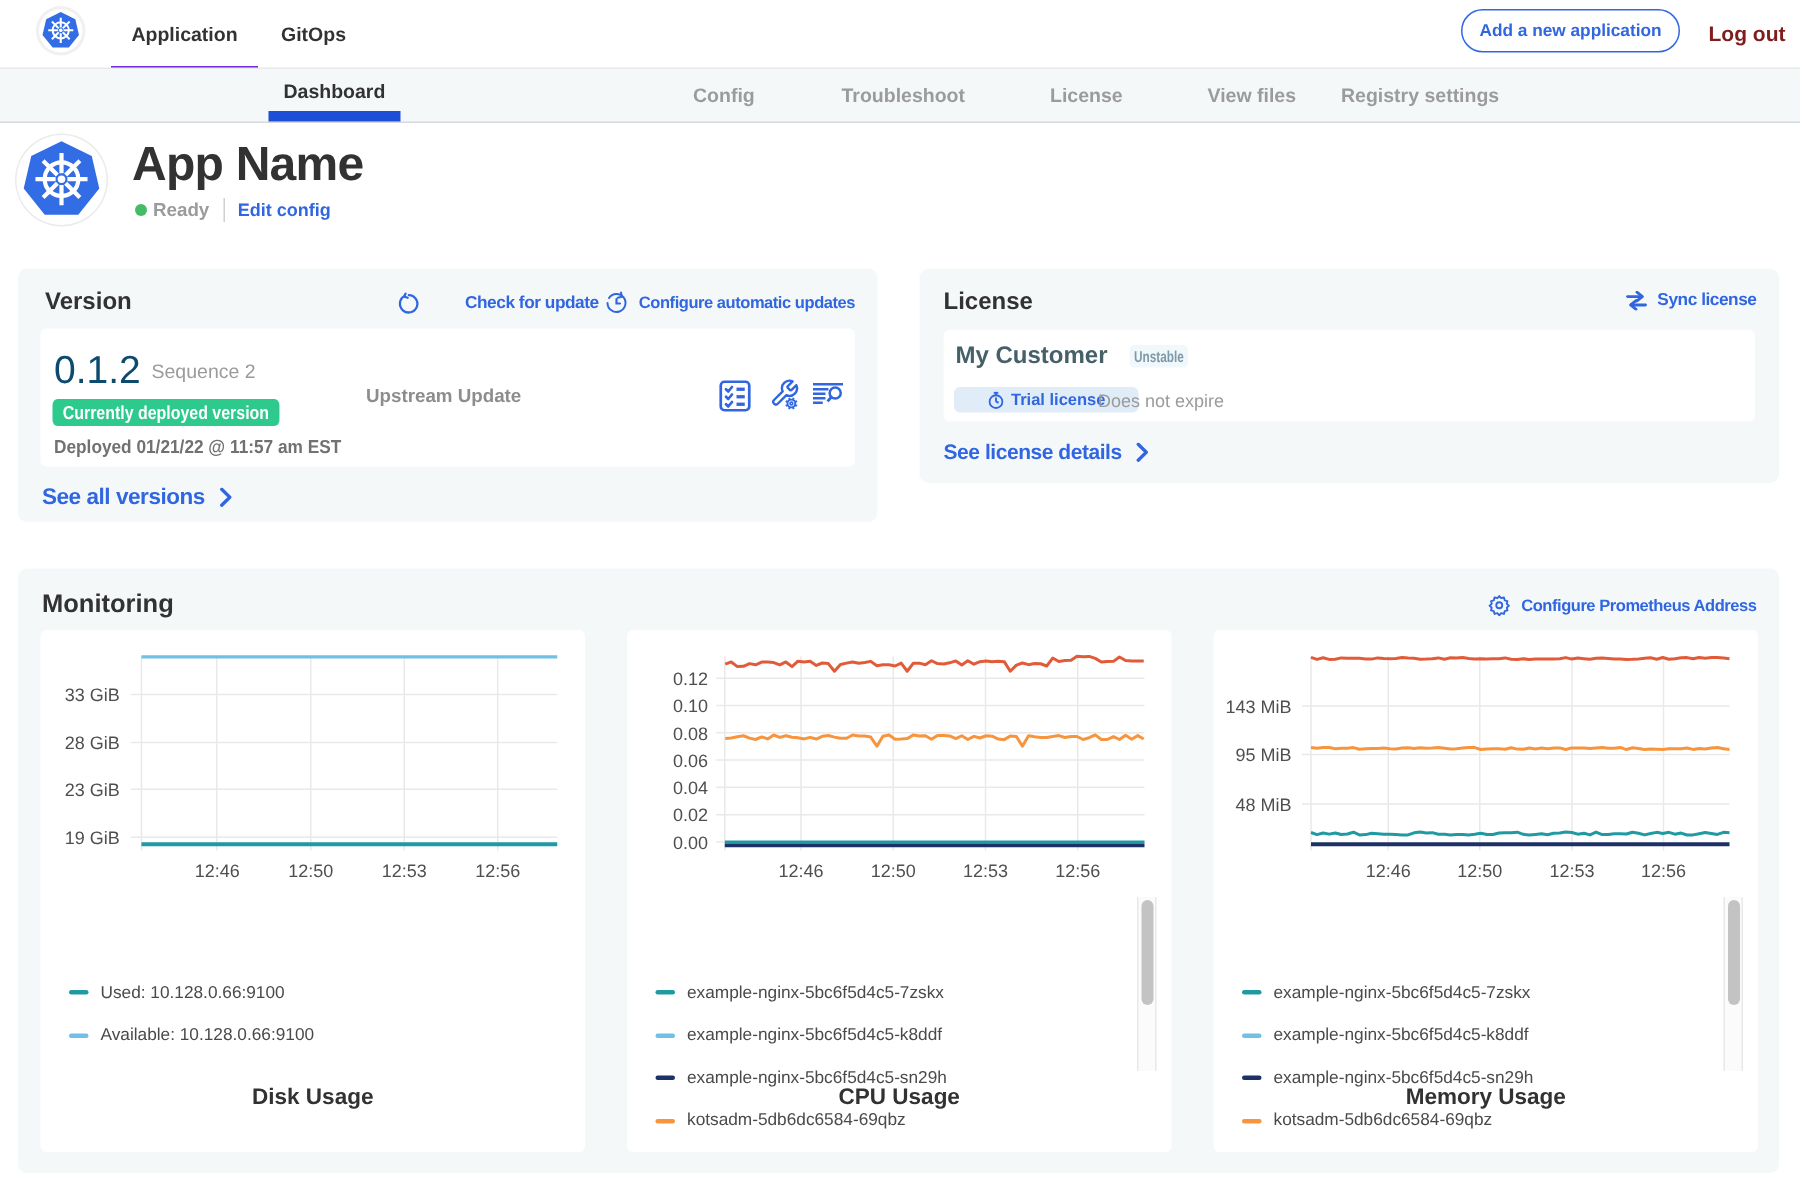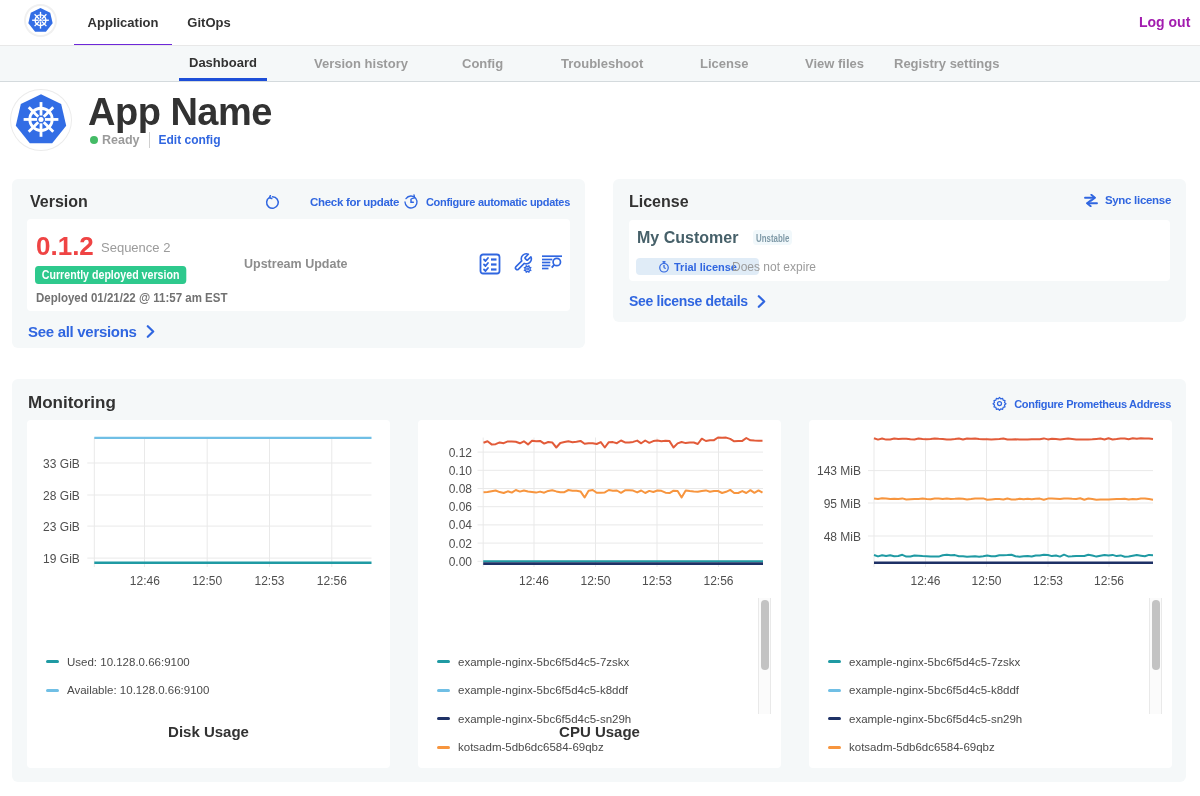--- a/index.html
+++ b/index.html
@@ -1,26 +1,26 @@
 <!DOCTYPE html>
 <html><head><meta charset="utf-8">
 <style>
 * { margin:0; padding:0; box-sizing:border-box; }
 body { width:1200px; height:796px; font-family:"Liberation Sans", sans-serif; background:#fff; position:relative; overflow:hidden; }
 .abs { position:absolute; }
 .navbar { position:absolute; left:0; top:0; width:1200px; height:46px; background:#fff; border-bottom:1px solid #e8e8e8; }
 .navtab { position:absolute; top:0; height:45px; display:flex; align-items:center; justify-content:center; font-size:13px; font-weight:bold; color:#323232; }
 .navtab.active { border-bottom:1px solid #6d28d9; }
 .addbtn { position:absolute; left:974px; top:6px; width:146px; height:29px; border:1px solid #3066e0; border-radius:15px; color:#3066e0; font-size:11.5px; font-weight:bold; display:flex; align-items:center; justify-content:center; }
-.logout { position:absolute; left:1139px; top:14px; font-size:14px; font-weight:bold; color:#a21caf; }
+.logout { position:absolute; left:1139px; top:14px; font-size:14px; font-weight:bold; color:#7f1d1d; }
 .subnav { position:absolute; left:0; top:46px; width:1200px; height:36px; background:#f5f8f9; border-bottom:1px solid #d4dadd; }
 .subtab { position:absolute; top:0; height:35px; display:flex; align-items:center; padding:0 10px; font-size:13px; font-weight:bold; color:#9b9b9b; }
-.subtab.active { color:#323232; border-bottom:3px solid #1d4ed8; }
+.subtab.active { color:#323232; border-bottom:7px solid #1d4ed8; }
 .applogo { position:absolute; left:11px; top:90px; width:60px; height:60px; border-radius:50%; background:#fff; box-shadow:0 0 0 1px #ebebeb; display:flex; align-items:center; justify-content:center; }
-.appname { position:absolute; left:88px; top:91px; font-size:38px; font-weight:bold; color:#323232; letter-spacing:-0.5px; }
+.appname { position:absolute; left:88px; top:91px; font-size:32px; font-weight:bold; color:#323232; letter-spacing:-0.5px; }
 .statusrow { position:absolute; left:90px; top:130px; height:20px; display:flex; align-items:center; font-size:15px; }
 .dot { width:8px; height:8px; border-radius:50%; background:#44bb66; margin-right:4px; }
 .ready { color:#9b9b9b; font-weight:bold; font-size:12.5px; }
 .vbar { width:1px; height:16px; background:#d0d0d0; margin:0 9px; }
 .editcfg { color:#3066e0; font-weight:bold; font-size:12px; }
 .card { position:absolute; background:#f5f8f9; border-radius:6px; }
 .cardhead { position:absolute; font-size:16px; font-weight:bold; color:#323232; }
 .bluelink { color:#3066e0; font-weight:bold; font-size:11.5px; letter-spacing:-0.3px; display:flex; align-items:center; gap:7px; white-space:nowrap; }
 .whitebox { position:absolute; background:#fff; border-radius:4px; }
 .chartcard { position:absolute; top:420px; width:363px; height:348px; background:#fff; border-radius:4px; }
@@ -48,25 +48,25 @@
             <line x1="4.9" y1="3.9" x2="21.9" y2="20.9"></line>
             <line x1="7.0" y1="-1.0" x2="31.0" y2="-1.0"></line>
             <line x1="4.9" y1="-5.9" x2="21.9" y2="-22.9"></line>
           </g>
         </g>
         <circle cx="0" cy="-1" r="4.5" fill="#fff"></circle>
       </svg>
     </div>
   <div class="navtab active" style="left:74px;width:98px;">Application</div>
   <div class="navtab" style="left:172px;width:74px;">GitOps</div>
+  <div class="addbtn">Add a new application</div>
   <div class="logout">Log out</div>
 </div>
 <div class="subnav">
   <div class="subtab active" style="left:179px;">Dashboard</div>
-  <div class="subtab" style="left:304px;">Version history</div>
   <div class="subtab" style="left:452px;">Config</div>
   <div class="subtab" style="left:551px;">Troubleshoot</div>
   <div class="subtab" style="left:690px;">License</div>
   <div class="subtab" style="left:795px;">View files</div>
   <div class="subtab" style="left:884px;text-align:right;">Registry settings</div>
 </div>
 
 <div class="applogo">
     <svg viewBox="-50 -50 100 100" width="56" height="56">
       <polygon points="0,-46 36,-28.6 45,10.2 20,41.5 -20,41.5 -45,10.2 -36,-28.6" fill="#326de5"></polygon>
@@ -105,21 +105,21 @@
     </div>
   <div class="abs bluelink" style="right:15px;top:8px;height:30px;font-size:11px;">
       <svg width="16" height="16" viewBox="0 0 24 24" fill="none" stroke="#3066e0" stroke-width="2" stroke-linecap="round">
         <path d="M4.5,7 A9,9 0 1 1 3,12"></path>
         <path d="M16.5,1.5 L17.5,5.8 L13.2,6.8"></path>
         <path d="M12,8 v4.5 h3.5" stroke-width="2.2"></path>
       </svg>
       <span>Configure automatic updates</span>
     </div>
   <div class="whitebox" style="left:15px;top:40px;width:543px;height:92px;">
-    <div class="abs" style="left:9px;top:12px;font-size:26px;font-weight:bold;color:#ef4444;">0.1.2</div>
+    <div class="abs" style="left:9px;top:12px;font-size:26px;font-weight:normal;color:#0c4a6e;">0.1.2</div>
     <div class="abs" style="left:74px;top:21px;font-size:13px;color:#9b9b9b;">Sequence 2</div>
     <div class="abs chip" style="left:8px;top:47px;height:18px;padding:0 8px;background:#2ec98d;color:#fff;font-size:12.5px;transform:scaleX(0.85);transform-origin:left center;">Currently deployed version</div>
     <div class="abs" style="left:9px;top:72px;font-size:12.5px;font-weight:bold;color:#717171;transform:scaleX(0.92);transform-origin:left center;">Deployed 01/21/22 @ 11:57 am EST</div>
     <div class="abs" style="left:217px;top:38px;font-size:12.5px;font-weight:bold;color:#8d8d8d;">Upstream Update</div>
     <div class="abs" style="left:451px;top:33px;"><svg width="24" height="24" viewBox="0 0 24 24" fill="none" stroke="#3066e0" stroke-width="1.8">
           <rect x="2.5" y="2.5" width="19" height="19" rx="2.5"></rect>
           <path d="M6,7.5 l1.5,1.5 l2.5,-3" stroke-linecap="round" stroke-linejoin="round"></path>
           <path d="M6,12.5 l1.5,1.5 l2.5,-3" stroke-linecap="round" stroke-linejoin="round"></path>
           <path d="M6,17.5 l1.5,1.5 l2.5,-3" stroke-linecap="round" stroke-linejoin="round"></path>
           <line x1="13" y1="7.5" x2="18.5" y2="7.5" stroke-width="2.2"></line>
@@ -311,13 +311,14 @@
       <span class="dash" style="background:#70bfe5"></span>
       <span class="ltxt">example-nginx-5bc6f5d4c5-k8ddf</span>
     </div><div class="lrow" style="top:243.0px">
       <span class="dash" style="background:#1e3166"></span>
       <span class="ltxt">example-nginx-5bc6f5d4c5-sn29h</span>
     </div><div class="lrow" style="top:271.5px">
       <span class="dash" style="background:#f7953e"></span>
       <span class="ltxt">kotsadm-5db6dc6584-69qbz</span>
     </div>
   <div class="sbtrack"></div><div class="sbthumb"></div>
+  <div class="ctitle">Memory Usage</div>
 </div>
 
 </body></html>

